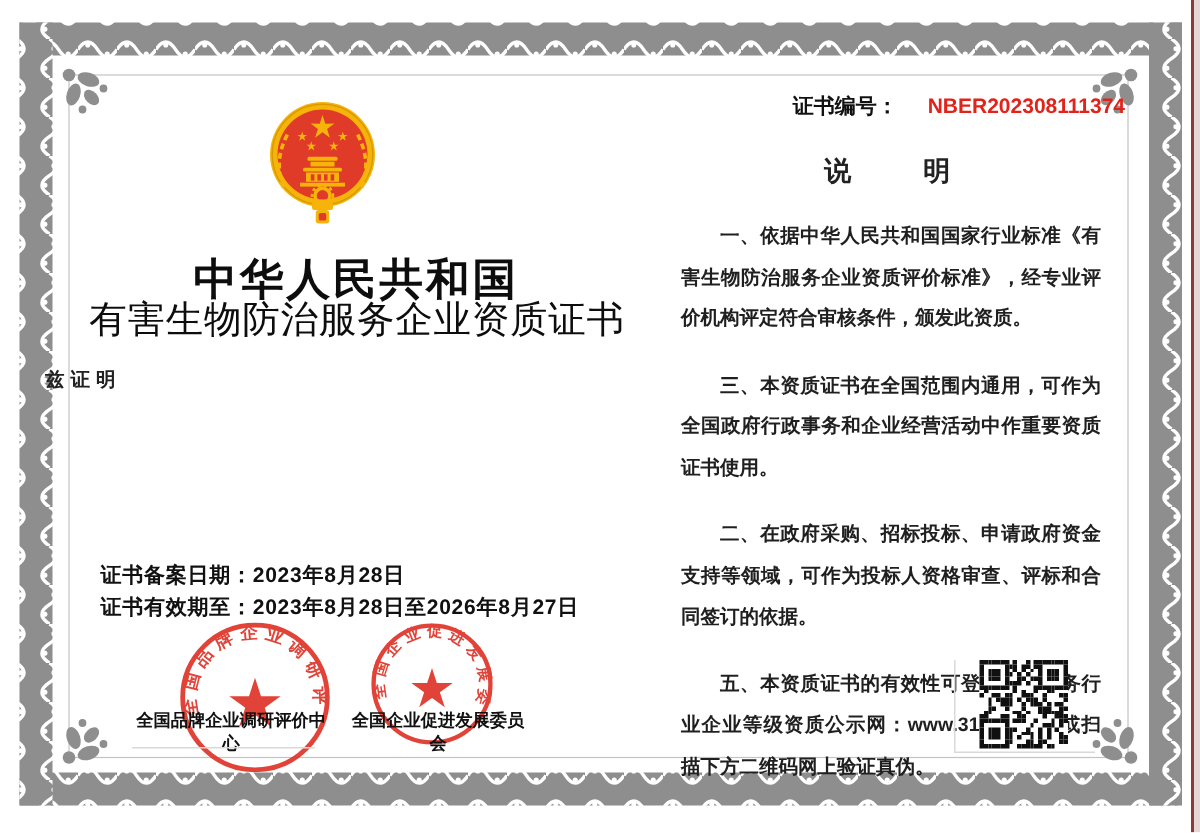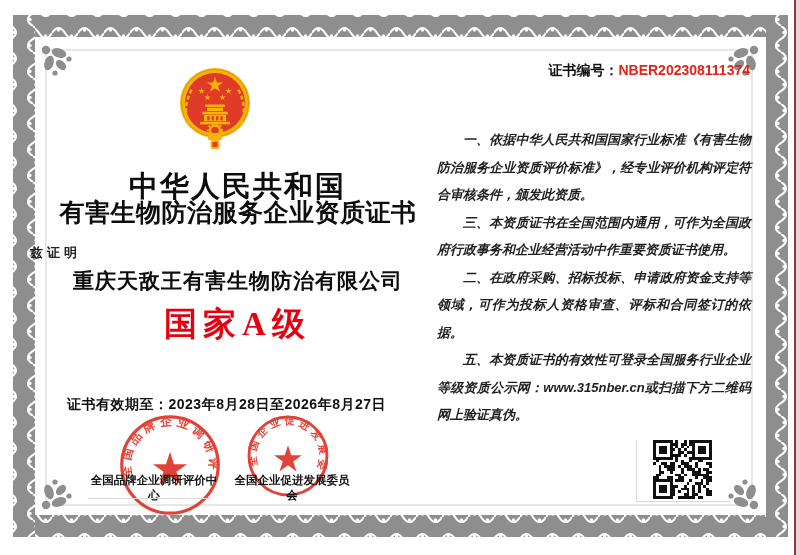--- a/index.html
+++ b/index.html
@@ -5,21 +5,21 @@
   html,body{margin:0;padding:0;background:#fff;}
   .page{position:relative;width:800px;height:555px;background:#ffffff;overflow:hidden;
         font-family:"Liberation Sans","DejaVu Sans",sans-serif;color:#1a1a1a;}
   .abs{position:absolute;}
   svg{display:block;}
 
   
   .emblem{left:177px;top:64px;width:76px;height:90px;}
   .title1{left:30px;top:167px;width:415px;text-align:center;font-size:29px;font-weight:900;
           letter-spacing:2px;color:#0d0d0d;}
-  .title2{left:18px;top:196px;width:440px;text-align:center;font-size:25px;font-weight:700;
+  .title2{left:18px;top:196px;width:440px;text-align:center;font-size:25px;font-weight:400;
           letter-spacing:0.5px;color:#0d0d0d;}
   .certify{left:30px;top:244px;width:415px;font-size:13px;font-weight:700;
            letter-spacing:4px;color:#222;}
   .company{left:18px;top:267px;width:440px;text-align:center;font-size:21px;font-weight:800;
            letter-spacing:1px;color:#0d0d0d;}
   .grade{left:30px;top:302px;width:415px;text-align:center;font-size:33px;font-weight:900;
          letter-spacing:6px;color:#e60012;font-family:"Liberation Serif","DejaVu Serif",serif;}
   .dateline{left:67px;font-size:14px;font-weight:700;color:#111;letter-spacing:0.5px;}
   .date1{top:375px;}
   .date2{top:396px;text-align:right;}
@@ -27,26 +27,26 @@
   .seal-left{left:118px;top:413px;}
   .seal-right{left:246px;top:414px;}
   .seal-label{top:473px;font-size:11.5px;font-weight:700;color:#111;text-align:center;}
   .label-left{left:86px;width:136px;}
   .label-right{left:232px;width:120px;}
   .crease{background:#d9d9d9;}
 
   
   .cert-no{left:437px;top:62px;width:313px;text-align:right;font-size:14px;font-weight:700;}
   .cn-label{color:#111;margin-top:35px;}
-  .cn-value{color:#e2231a;}
+  .cn-value{color:#e2231a;margin-left:20px;}
   .instr-heading{left:437px;top:102px;width:313px;text-align:center;font-size:18px;
                  font-weight:800;letter-spacing:4px;color:#222;}
   .instr-body{left:437px;top:126px;width:314px;font-size:13px;font-weight:700;color:#1f1f1f;
               line-height:27.5px;}
-  .instr-body p{margin:0;text-indent:2em;text-align:justify;word-break:break-all;font-style:italic;}
+  .instr-body p{margin:17px;text-indent:2em;text-align:justify;word-break:break-all;}
 
   
   .qr{left:653px;top:440px;display:grid;grid-template-columns:repeat(21,2.8px);
       grid-auto-rows:2.8px;background:#fff;}
   .qm{width:2.8px;height:2.8px;}
   .qm.on{background:#101010;}
 
   
   .right-strip{right:0;top:0;width:7px;height:555px;
       background:linear-gradient(to right,#ffffff 0 1px,#8a3c3c 1px 3px,#e7d6d6 3px 7px);}
@@ -125,23 +125,24 @@
       <rect x="39" y="51.2" width="2.4" height="4.2"></rect>
       <rect x="43.4" y="51.2" width="2.4" height="4.2"></rect>
     </g>
     <circle cx="38" cy="65.5" r="5" fill="none" stroke="#f6b40a" stroke-width="2.4"></circle>
     <circle cx="38" cy="65.5" r="7" fill="none" stroke="#f6b40a" stroke-width="1.8" stroke-dasharray="2 2.2"></circle>
   </svg>
 
   <div class="abs title1">中华人民共和国</div>
   <div class="abs title2">有害生物防治服务企业资质证书</div>
   <div class="abs certify">兹证明</div>
-  <div class="abs company">重庆天敌王有害生物防治有限公司</div>
-  <div class="abs grade">国家A级</div>
-
+
+  <div class="abs dateline date1">
+    <span>证书备案日期：</span><span>2023年8月28日</span>
+  </div>
   <div class="abs dateline date2">
     <span>证书有效期至：</span><span>2023年8月28日至2026年8月27日</span>
   </div>
 
   <svg class="abs seal seal-left" width="104" height="104" viewBox="0 0 110 110">
     <circle cx="55" cy="55" r="51" fill="none" stroke="#df3428" stroke-width="3.4"></circle>
     <defs>
         <path id="arcL" d="M15.5,69.4 A42,42 0 1 1 94.5,69.4" fill="none"></path>
       </defs>
     <use href="#star20" transform="translate(55,60) scale(0.95)" fill="#df3428"></use>
@@ -160,20 +161,21 @@
     </text>
   </svg>
 
   <div class="abs seal-label label-left">全国品牌企业调研评价中心</div>
   <div class="abs seal-label label-right">全国企业促进发展委员会</div>
   <div class="abs crease" style="left:88px;top:498px;width:122px;height:1px;"></div>
 
   <div class="abs cert-no">
     <span class="cn-label">证书编号：</span><span class="cn-value">NBER202308111374</span>
   </div>
+  <div class="abs instr-heading">说　　明</div>
   <div class="abs instr-body">
     <p>一、依据中华人民共和国国家行业标准《有害生物防治服务企业资质评价标准》，经专业评价机构评定符合审核条件，颁发此资质。</p>
     <p>三、本资质证书在全国范围内通用，可作为全国政府行政事务和企业经营活动中作重要资质证书使用。</p>
     <p>二、在政府采购、招标投标、申请政府资金支持等领域，可作为投标人资格审查、评标和合同签订的依据。</p>
     <p>五、本资质证书的有效性可登录全国服务行业企业等级资质公示网：www.315nber.cn或扫描下方二维码网上验证真伪。</p>
   </div>
 
   <div class="abs crease" style="left:636px;top:440px;width:1px;height:62px;"></div>
   <div class="abs crease" style="left:636px;top:501px;width:94px;height:1px;"></div>
 

